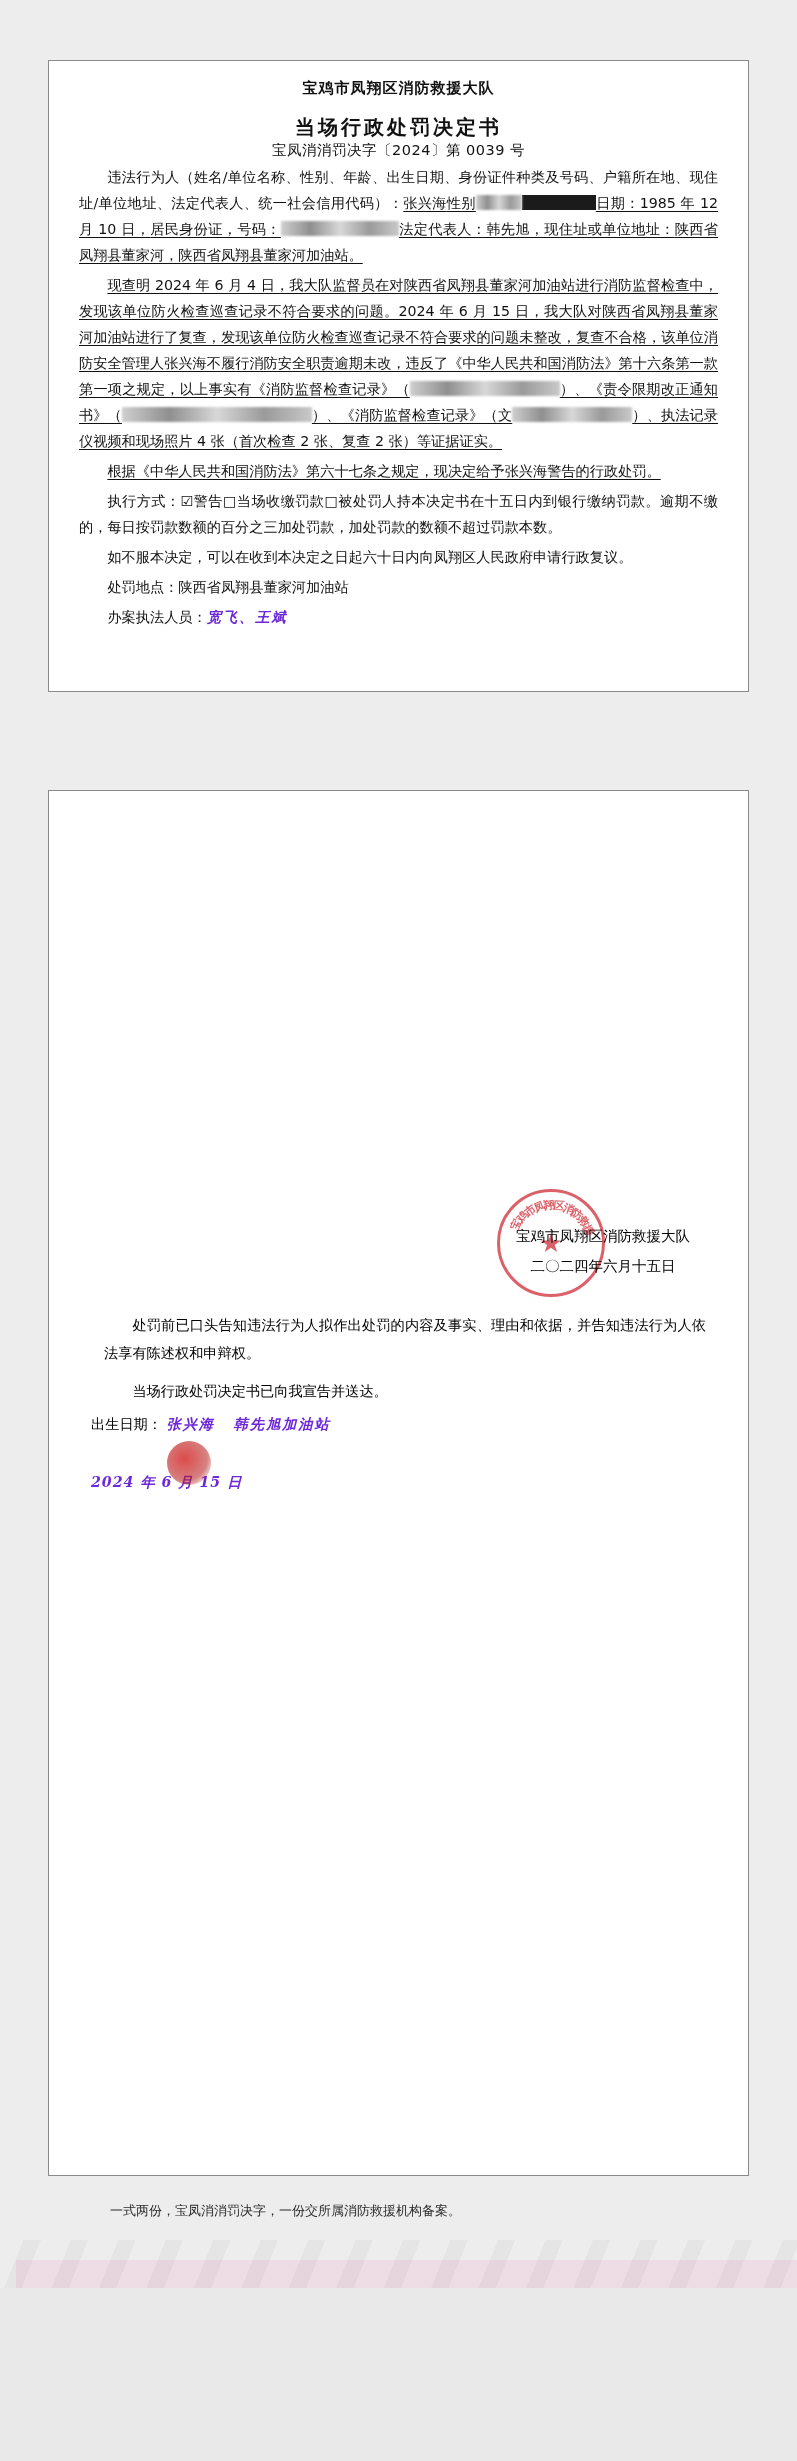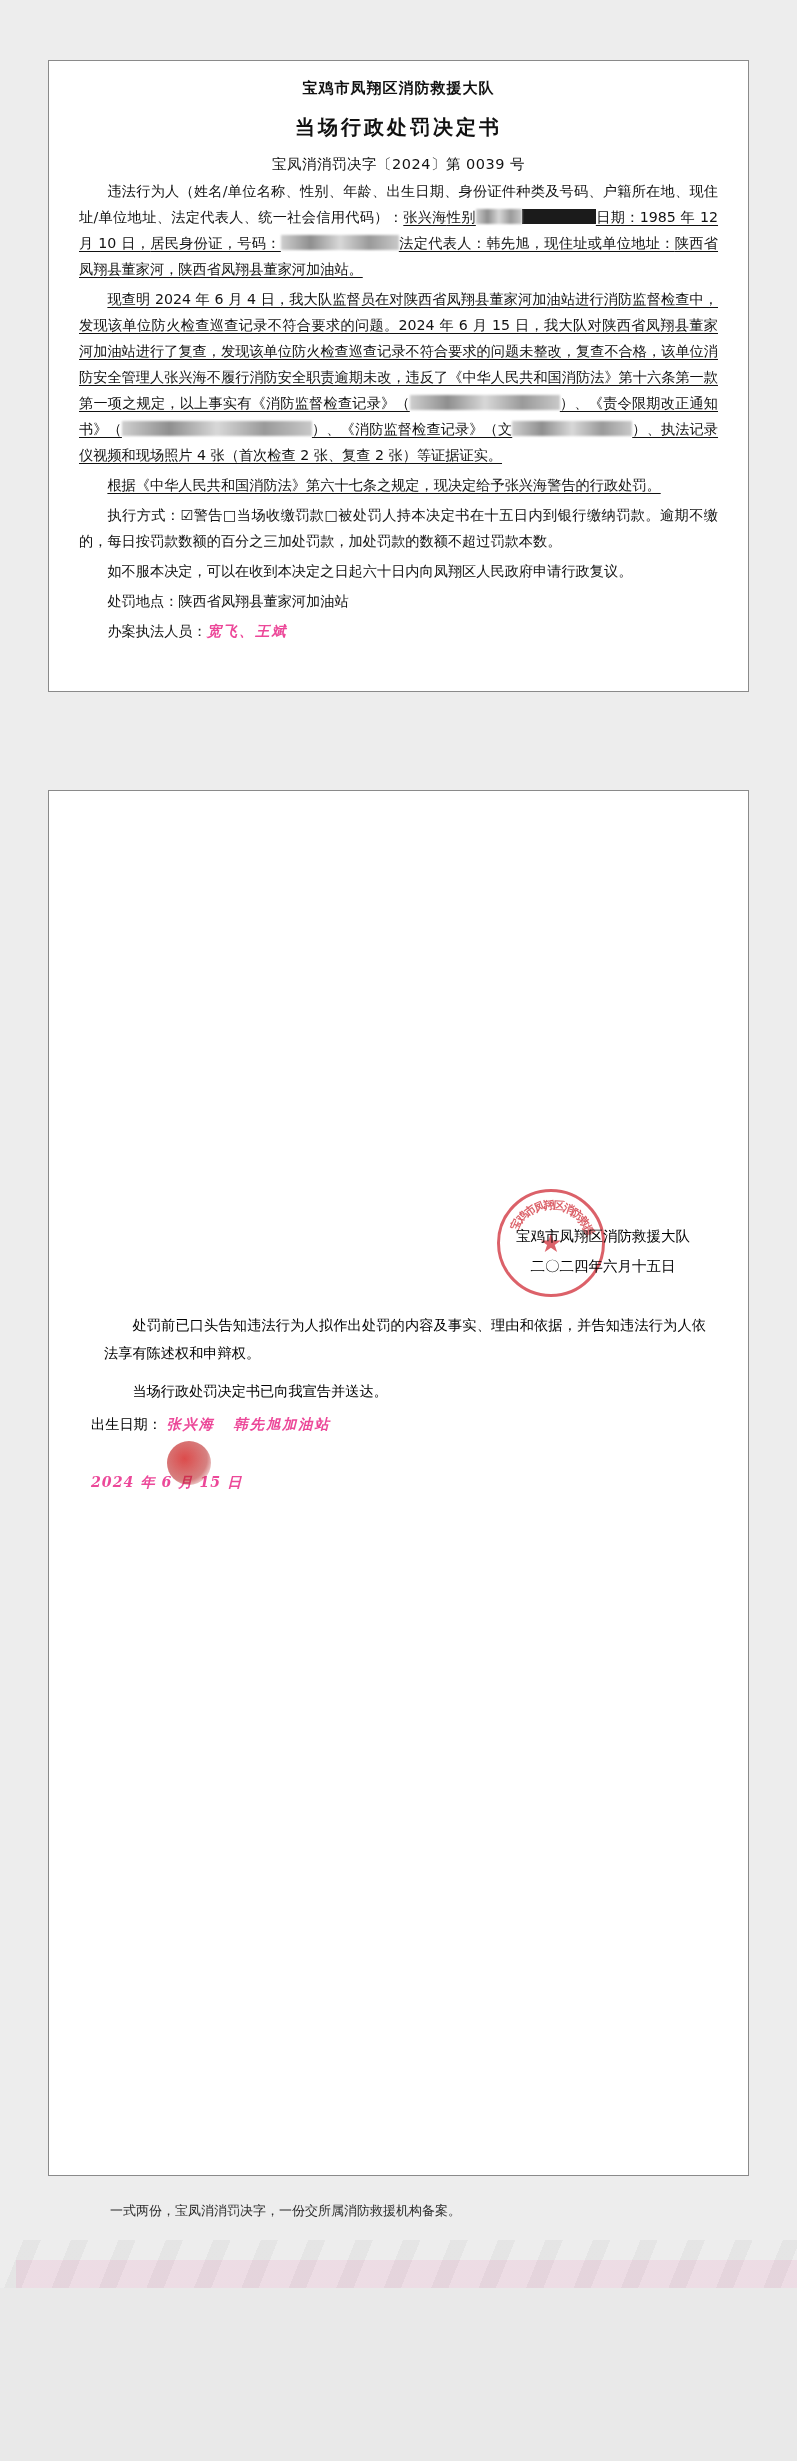--- a/index.html
+++ b/index.html
@@ -56,21 +56,20 @@
     font-family: "DejaVu Sans", sans-serif;
     font-weight: bold;
     font-size: 20px;
     letter-spacing: 3px;
     margin-top: 16px;
   }
   .doc-number {
     text-align: center;
     font-family: "DejaVu Sans", sans-serif;
     font-size: 14.5px;
-    margin-top: 14px;
     letter-spacing: 0.5px;
   }
 
   .para {
     font-family: "DejaVu Sans", sans-serif;
     font-size: 14.2px;
     line-height: 26px;
     text-align: justify;
     margin-top: 4px;
     position: relative;
@@ -89,21 +88,21 @@
     background: linear-gradient(90deg,#cfcfcf,#8f8f8f,#d8d8d8,#9a9a9a,#c9c9c9);
     filter: blur(1px);
   }
   .redact.wide { height: 15px; }
 
   
   .hand {
     font-family: "DejaVu Serif", serif;
     font-style: italic;
     font-weight: bold;
-    color: #ec4899;
+    color: #6d28d9;
     letter-spacing: 2px;
     margin-top: 28px;
   }
 
   
   #sheet2wrap {
     position: absolute;
     left: 48px;
     top: 790px;
     width: 701px;

